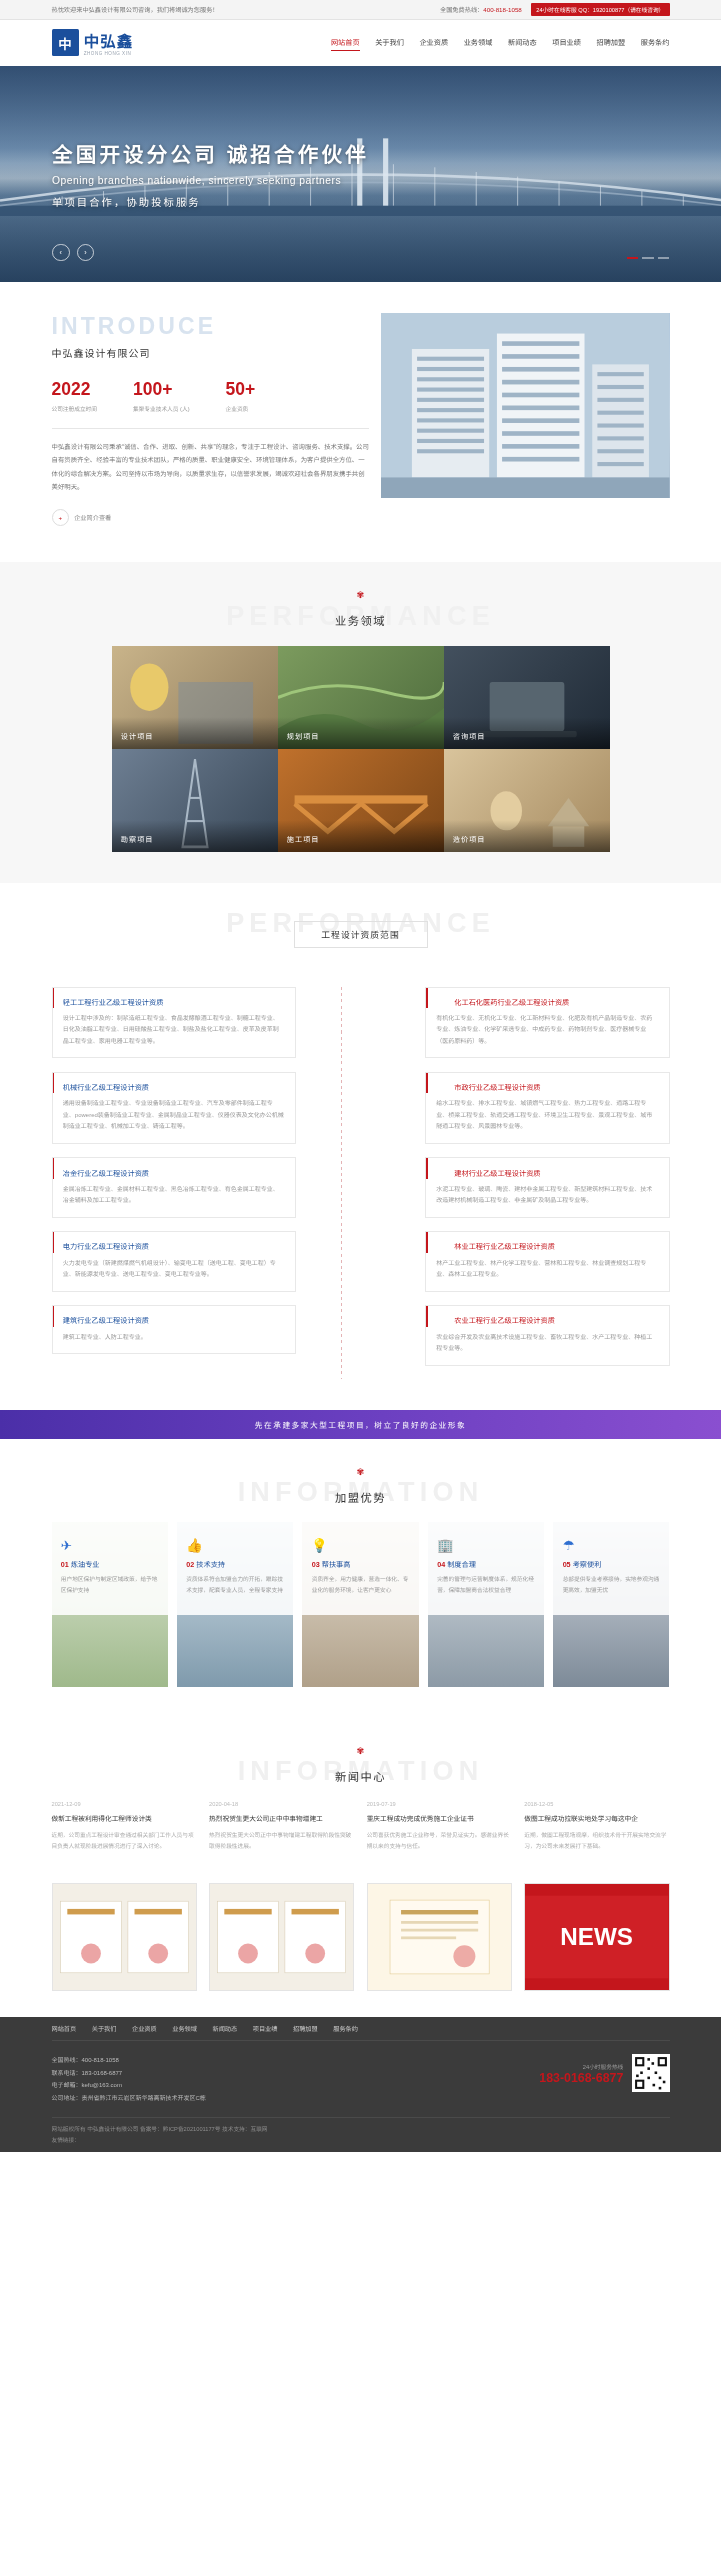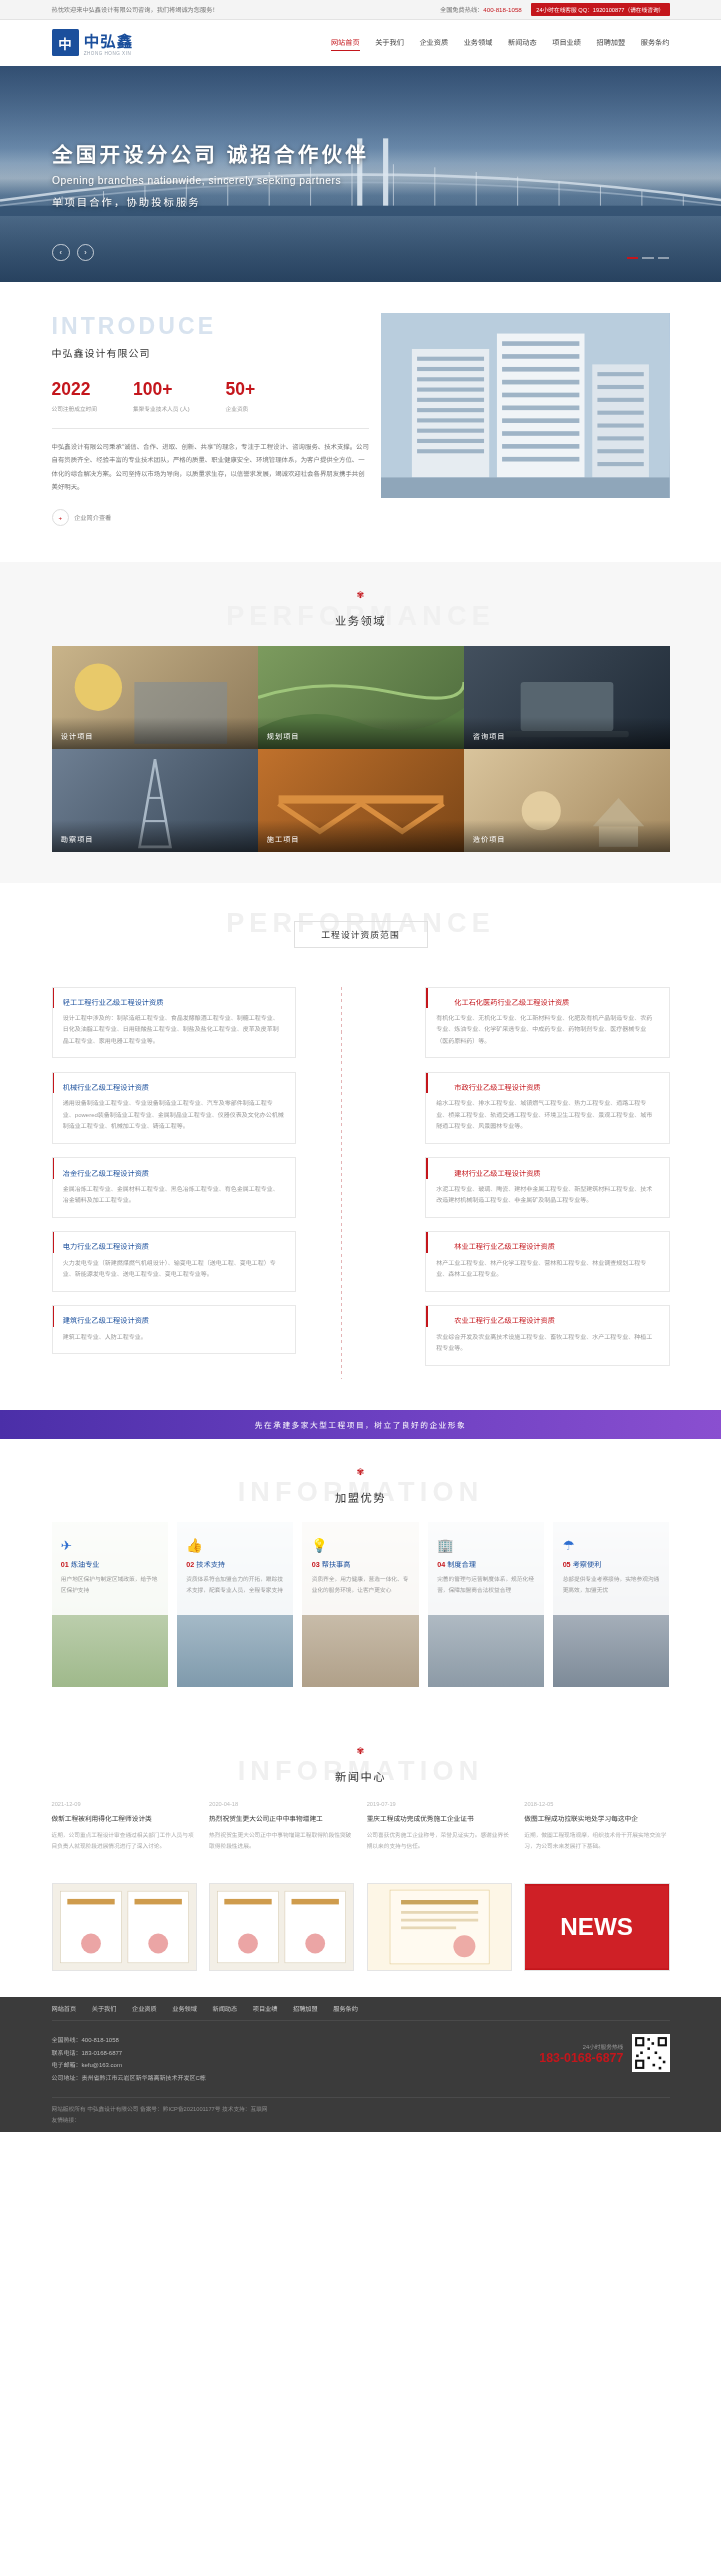--- a/index.html
+++ b/index.html
@@ -118,21 +118,21 @@
     line-height: 1; user-select: none;
   }
   .sec-title {
     font-size: 11.3px; color: #333; letter-spacing: 1.5px; margin-top: -17.5px;
     position: relative;
   }
   .sec-icon { color: #c4161c; font-size: 9.3px; margin-bottom: 2.1px; }
 
   
   .domain { background: #f7f7f7; padding-bottom: 31px; }
-  .grid3 { display: grid; grid-template-columns: repeat(3, 1fr); gap: 0; width: 618px; margin: 0 auto; }
+  .grid3 { display: grid; grid-template-columns: repeat(3, 1fr); gap: 0; width: 498px; margin: 0 auto; }
   .dom-cell { position: relative; height: 103px; overflow: hidden; }
   .dom-label {
     position: absolute; left: 0; bottom: 0; width: 100%;
     background: linear-gradient(to top, rgba(0,0,0,.55), rgba(0,0,0,0));
     color: #fff; font-size: 7.2px; padding: 14.4px 9.3px 7.2px; letter-spacing: 1px;
   }
 
   
   .qual { background: #fff; padding-bottom: 31px; }
   .qual-title-box {
@@ -180,21 +180,21 @@
   
   .news { background: #fff; padding-bottom: 26px; }
   .grid4 { display: grid; grid-template-columns: repeat(4, 1fr); gap: 12.4px; width: 618px; margin: 0 auto; }
   .news-date { font-size: 5.7px; color: #bbb; margin-bottom: 6.2px; }
   .news-t { font-size: 6.7px; color: #333; line-height: 1.7; margin-bottom: 5.2px; }
   .news-d { font-size: 5.7px; color: #aaa; line-height: 1.9; }
 
   
   .certs { background: #fff; padding: 5.2px 0 26px; }
   .cert-cell {
-    height: 88px; background: #f0f0f0; border: 0.5px solid #e4e4e4;
+    height: 108px; background: #f0f0f0; border: 0.5px solid #e4e4e4;
     display: flex; align-items: center; justify-content: center; overflow: hidden;
   }
 
   
   .footer { background: #3b3b3b; color: #bbb; }
   .footer-nav {
     height: 24px; border-bottom: 0.5px solid #4a4a4a; display: flex;
     align-items: center; gap: 15.5px; font-size: 6.2px;
   }
   .footer-nav a { color: #ccc; text-decoration: none; }

